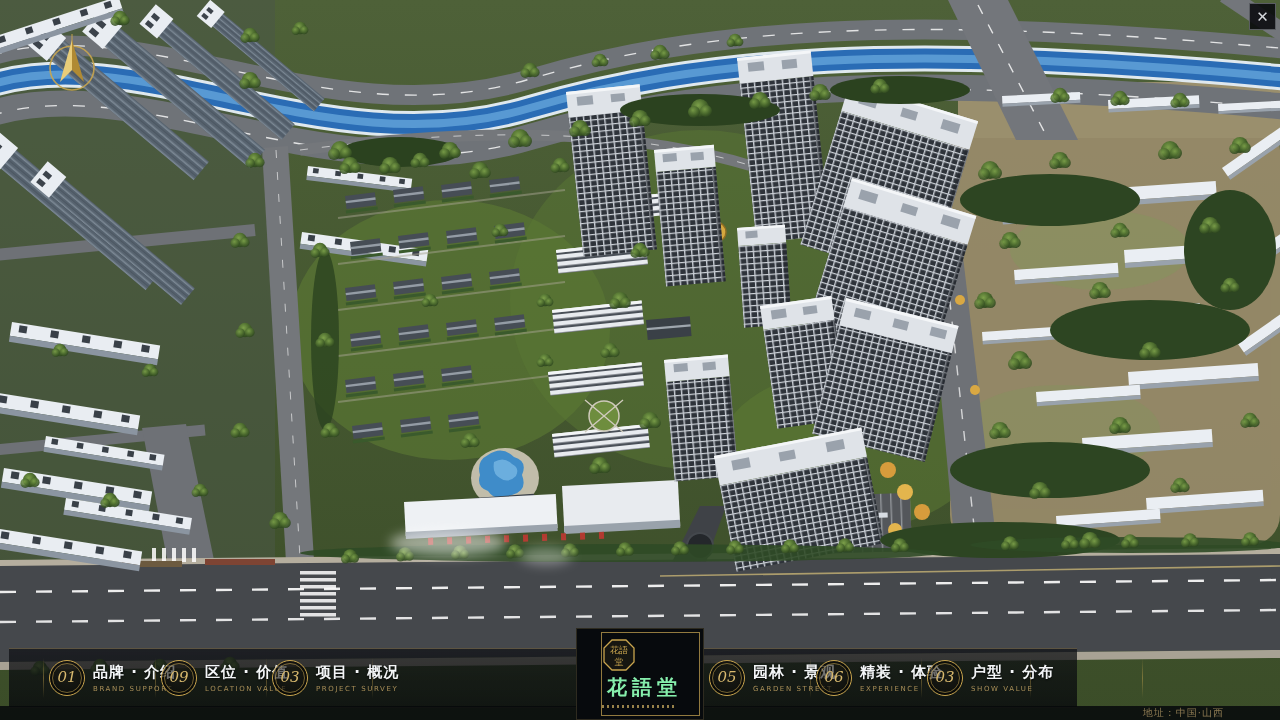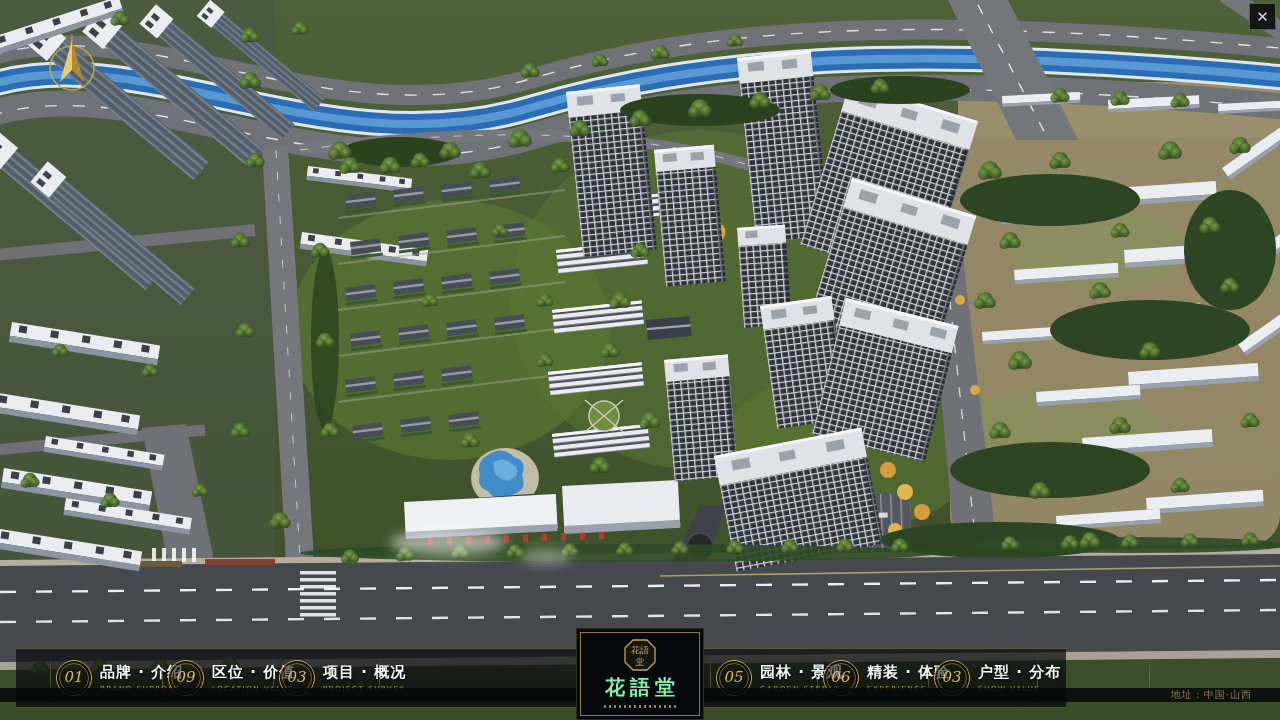--- a/index.html
+++ b/index.html
@@ -9,27 +9,27 @@
 
   
   .close-btn{position:absolute;top:3px;right:4px;width:27px;height:27px;
     background:rgba(8,9,12,.88);border:1px solid #5a5d62;color:#d6d9dd;
     display:flex;align-items:center;justify-content:center;font-size:15px;
     line-height:1;cursor:pointer;z-index:6;}
   .compass{position:absolute;left:40px;top:32px;z-index:5;}
 
   
   .footer{position:absolute;left:0;bottom:0;width:1280px;height:72px;z-index:4;}
-  .nav-bar{position:absolute;left:16px;top:0;width:1050px;height:58px;
+  .nav-bar{position:absolute;left:9px;top:0;width:1050px;height:58px;
     background:linear-gradient(180deg,rgba(14,16,20,.72),rgba(8,10,13,.82));
     border-top:1px solid rgba(214,188,130,.38);
-    border-bottom:1px solid rgba(214,188,130,.28);}
-  .addr-strip{position:absolute;left:0;bottom:18px;width:1280px;height:14px;
+    border-bottom:1px solid rgba(214,188,130,.28);padding-left:18px;}
+  .addr-strip{position:absolute;left:0;bottom:0;width:1280px;height:14px;
     background:rgba(6,8,10,.85);display:flex;align-items:center;
-    justify-content:flex-end;padding-right:28px;box-sizing:border-box;}
+    justify-content:flex-end;padding-right:56px;box-sizing:border-box;}
   .addr{color:#8d7a52;font-size:10px;letter-spacing:1px;}
 
   .sep{position:absolute;top:9px;width:1px;height:40px;
     background:linear-gradient(180deg,transparent,rgba(201,165,78,.45),transparent);}
 
   .nav-item{position:absolute;top:0;height:58px;display:flex;align-items:center;
     gap:8px;cursor:pointer;}
   .badge{width:34px;height:34px;border-radius:50%;border:1px solid #c9a54e;
     display:flex;align-items:center;justify-content:center;
     background:radial-gradient(circle at 50% 40%,rgba(30,28,20,.55),rgba(5,5,5,.65));
@@ -40,21 +40,21 @@
     color:#d8b96e;transform:translateY(-1px);}
   .labels{display:flex;flex-direction:column;}
   .zh{color:#f3f5f7;font-size:15px;font-weight:bold;letter-spacing:1px;
     text-shadow:0 1px 2px rgba(0,0,0,.9);white-space:nowrap;}
   .en{color:#a98f58;font-size:7px;letter-spacing:1.6px;margin-top:3px;white-space:nowrap;}
 
   
   .logo-panel{position:absolute;left:576px;bottom:0;width:128px;height:92px;
     background:#070a0d;border:1px solid #2e2b20;box-sizing:border-box;z-index:5;}
   .logo-inner{position:absolute;inset:3px;border:1px solid rgba(205,170,85,.7);
-    display:flex;flex-direction:column;align-items:center;}
+    display:flex;flex-direction:column;margin-left:21px;}
   .logo-title{color:#86efac;font-family:"DejaVu Serif",serif;font-weight:bold;
     font-size:20px;letter-spacing:5px;margin-top:2px;text-indent:5px;}
   .logo-sub{width:72px;height:3px;margin-top:4px;
     background:repeating-linear-gradient(90deg,rgba(200,170,95,.75) 0 2px,transparent 2px 5px);}
 </style>
 </head>
 <body>
 
 <div class="stage">
 

